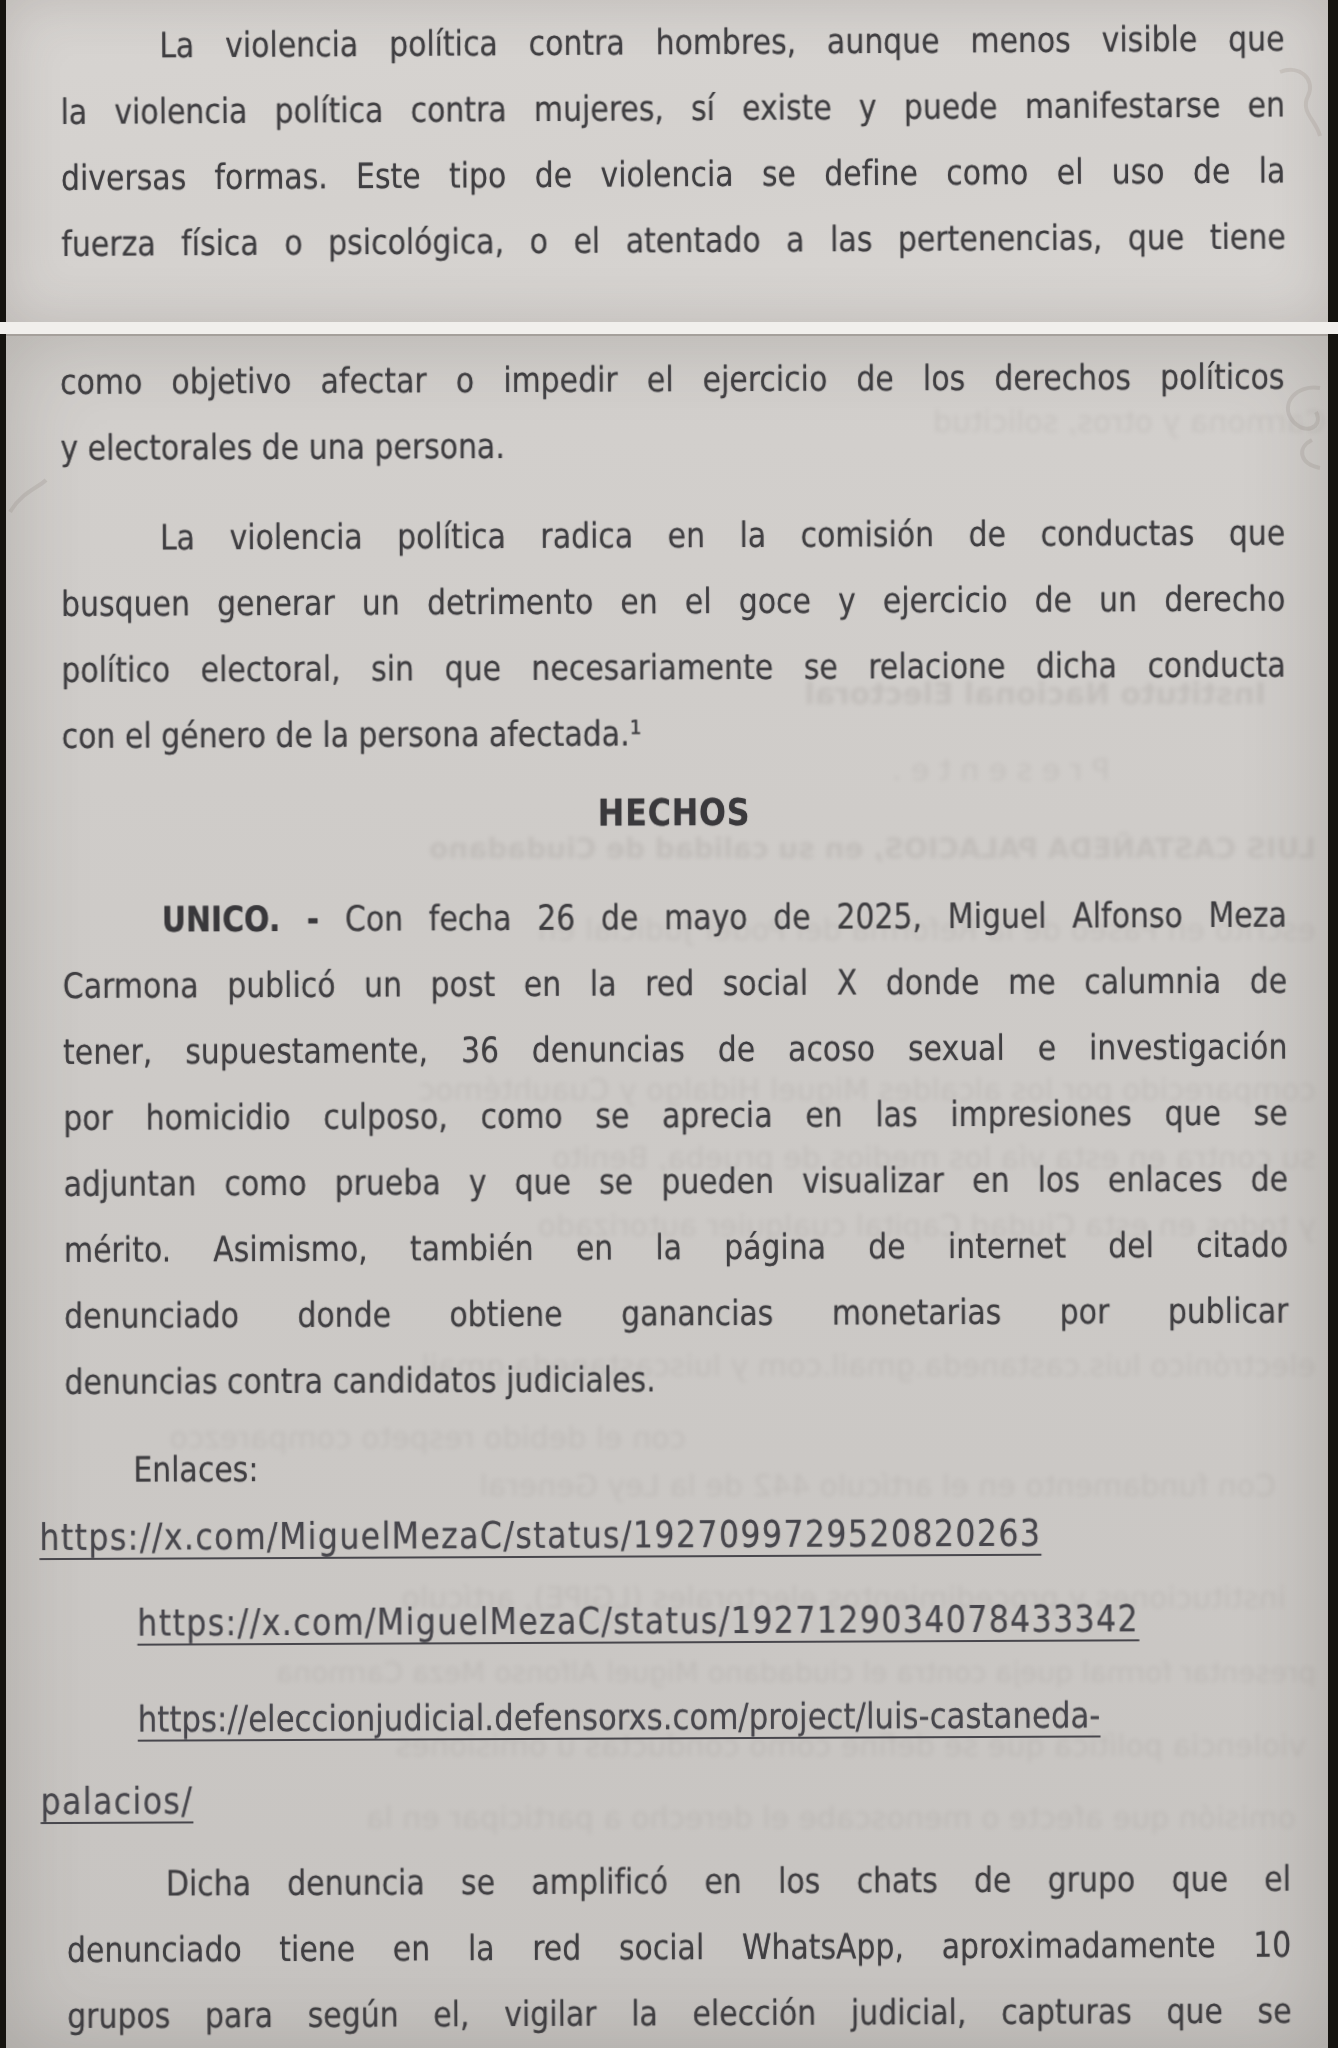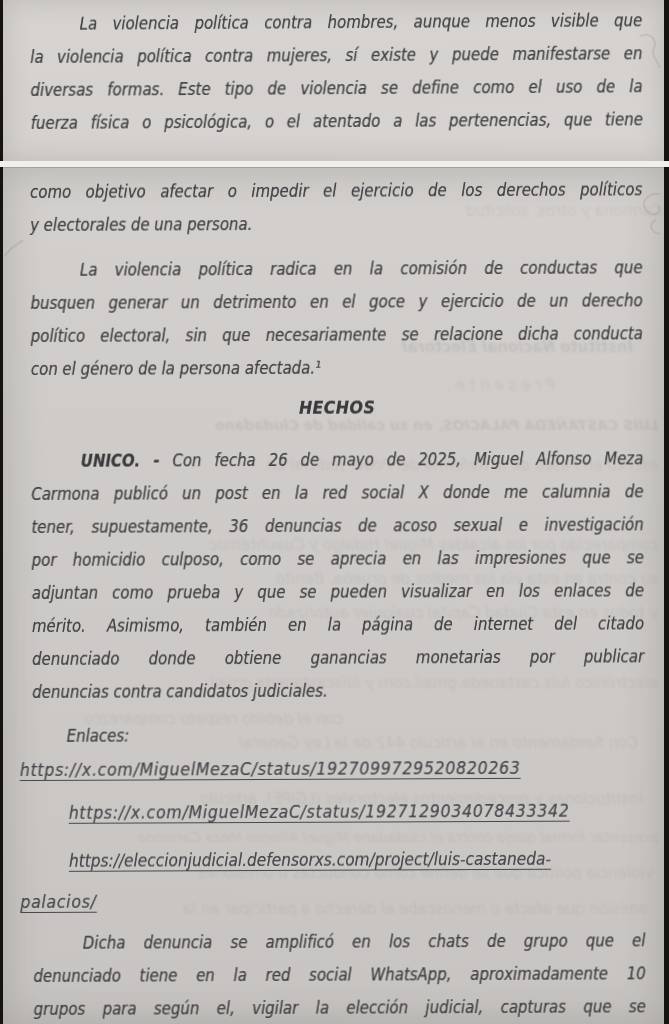--- a/index.html
+++ b/index.html
@@ -2,21 +2,21 @@
 <html lang="es"><head>
 <meta charset="utf-8">
 <style>
   html,body{margin:0;padding:0;}
   body{
     width:669px;height:1024px;overflow:hidden;
     background:#15130f;
     font-family:"DejaVu Sans","Liberation Sans",sans-serif;
     position:relative;
   }
-  .stage{position:relative;width:669px;height:820px;font-style:italic;}
+  .stage{position:relative;width:669px;height:820px;}
   .page{
     position:relative;
     margin-left:3px;
     width:661px;
     overflow:hidden;
   }
   .page1{
     height:161px;
     background:linear-gradient(176deg,#d7d4d1 0%,#d4d1ce 55%,#d8d5d2 100%);
     box-shadow:inset 0 0 28px rgba(70,62,55,.18);

